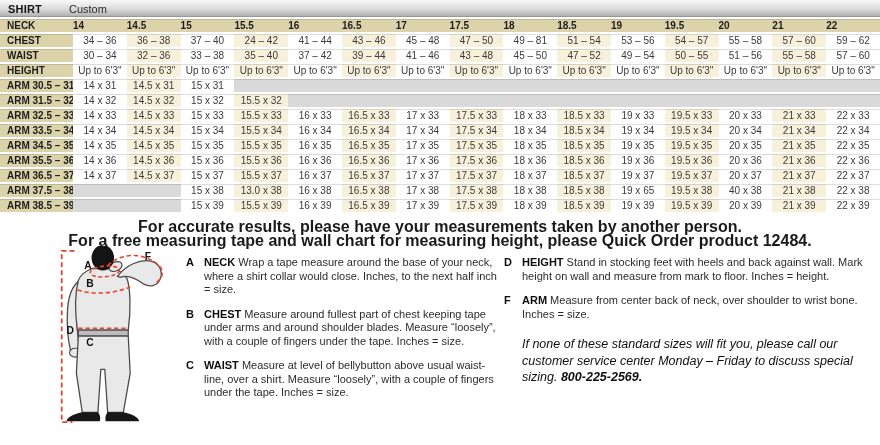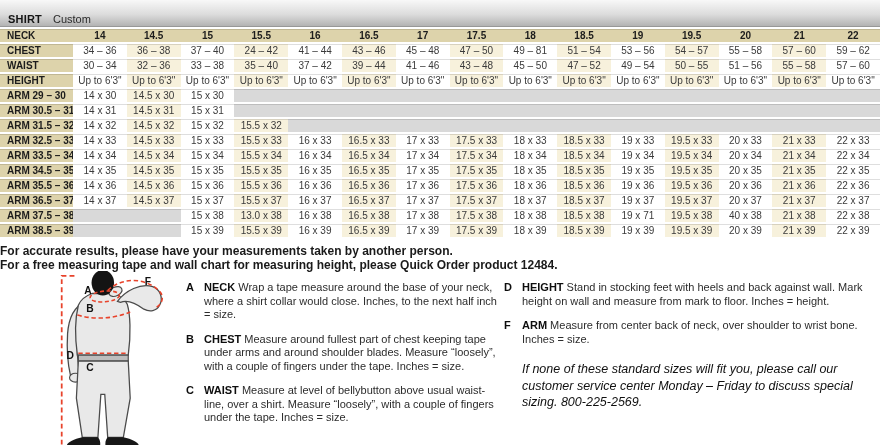--- a/index.html
+++ b/index.html
@@ -3,62 +3,62 @@
 <meta charset="utf-8">
 <style>
   html,body { margin:0; padding:0; }
   body {
     width:880px; height:445px; background:#fff;
     font-family:"Liberation Sans", sans-serif;
     color:#222; overflow:hidden;
   }
   
   .title-bar {
-    height:15px; padding:11px 0 0 8px;
+    height:15px; padding:1px 0 0 8px;
     background:linear-gradient(#f8f8f8 0%, #dcdcdc 55%, #b3b3b3 100%);
     border-bottom:1px solid #989898;
-    display:flex; align-items:center; gap:11px;
+    display:flex; align-items:center; gap:27px;
     font-size:11px; line-height:14px;
   }
   .title-bar .t-bold { font-weight:bold; color:#151515; letter-spacing:.2px; }
   .title-bar .t-sub  { color:#2a2a2a; }
 
   
   table.size-table {
     width:880px; table-layout:fixed;
     border-collapse:separate; border-spacing:0 2px;
   }
   table.size-table col.c-label { width:73px; }
   table.size-table th, table.size-table td {
     height:13px; padding:0; font-size:10px; line-height:13px;
     white-space:nowrap; overflow:hidden; vertical-align:middle;
     box-shadow:inset 0 1px 0 rgba(0,0,0,.13);
   }
-  table.size-table th { background:#ddd3ab; font-weight:bold; color:#1c1c1c; text-align:center; }
+  table.size-table th { background:#ddd3ab; font-weight:bold; color:#1c1c1c; text-align:left; }
   table.size-table th.lbl { text-align:left; padding-left:7px; }
   table.size-table td { background:#ffffff; color:#3a3a3a; text-align:center; }
   table.size-table td.alt   { background:#f7f1dc; }
   table.size-table td.empty { background:#d9d9d9; }
 
   
   .bottom { position:relative; height:216px; }
   .intro {
-    padding-top:6px; 
-    font-size:12px; font-weight:bold; line-height:13.5px; color:#1a1a1a;
+    padding-top:6px; text-align:center;
+    font-size:16px; font-weight:bold; line-height:13.5px; color:#1a1a1a;
   }
   .figure-wrap { position:absolute; left:4px; top:32px; width:180px; height:182px; }
   .col-left  { position:absolute; left:186px; top:42px; width:318px; }
   .col-right { position:absolute; left:504px; top:42px; width:374px; }
   .instr { display:flex; margin-bottom:11px; font-size:11px; line-height:13.5px; color:#2c2c2c; }
   .instr .letter { flex:none; width:18px; font-weight:bold; color:#0e0e0e; }
   .instr .ibody b { color:#0e0e0e; }
   .note {
     margin:15px 0 0 18px; font-style:italic; font-size:12.5px; line-height:16.5px; color:#101010;
   }
-  .note b { font-weight:normal; }
+  .note b { font-weight:bold; }
 </style>
 </head>
 <body>
 
 <div class="title-bar">
   <span class="t-bold">SHIRT</span>
   <span class="t-sub">Custom</span>
 </div>
 
 <table class="size-table">
@@ -149,38 +149,20 @@
         <td class="alt">Up to 6'3"</td>
         <td>Up to 6'3"</td>
         <td class="alt">Up to 6'3"</td>
         <td>Up to 6'3"</td>
         <td class="alt">Up to 6'3"</td>
         <td>Up to 6'3"</td>
         <td class="alt">Up to 6'3"</td>
         <td>Up to 6'3"</td>
       </tr>
       <tr>
-        <th class="lbl">ARM 29 – 30</th>
-        <td>14 x 30</td>
-        <td class="alt">14.5 x 30</td>
-        <td>15 x 30</td>
-        <td class="alt empty"></td>
-        <td class="empty"></td>
-        <td class="alt empty"></td>
-        <td class="empty"></td>
-        <td class="alt empty"></td>
-        <td class="empty"></td>
-        <td class="alt empty"></td>
-        <td class="empty"></td>
-        <td class="alt empty"></td>
-        <td class="empty"></td>
-        <td class="alt empty"></td>
-        <td class="empty"></td>
-      </tr>
-      <tr>
         <th class="lbl">ARM 30.5 – 31</th>
         <td>14 x 31</td>
         <td class="alt">14.5 x 31</td>
         <td>15 x 31</td>
         <td class="alt empty"></td>
         <td class="empty"></td>
         <td class="alt empty"></td>
         <td class="empty"></td>
         <td class="alt empty"></td>
         <td class="empty"></td>
@@ -304,21 +286,21 @@
         <td class="empty"></td>
         <td class="alt empty"></td>
         <td>15 x 38</td>
         <td class="alt">13.0 x 38</td>
         <td>16 x 38</td>
         <td class="alt">16.5 x 38</td>
         <td>17 x 38</td>
         <td class="alt">17.5 x 38</td>
         <td>18 x 38</td>
         <td class="alt">18.5 x 38</td>
-        <td>19 x 71</td>
+        <td>19 x 65</td>
         <td class="alt">19.5 x 38</td>
         <td>40 x 38</td>
         <td class="alt">21 x 38</td>
         <td>22 x 38</td>
       </tr>
       <tr>
         <th class="lbl">ARM 38.5 – 39</th>
         <td class="empty"></td>
         <td class="alt empty"></td>
         <td>15 x 39</td>

